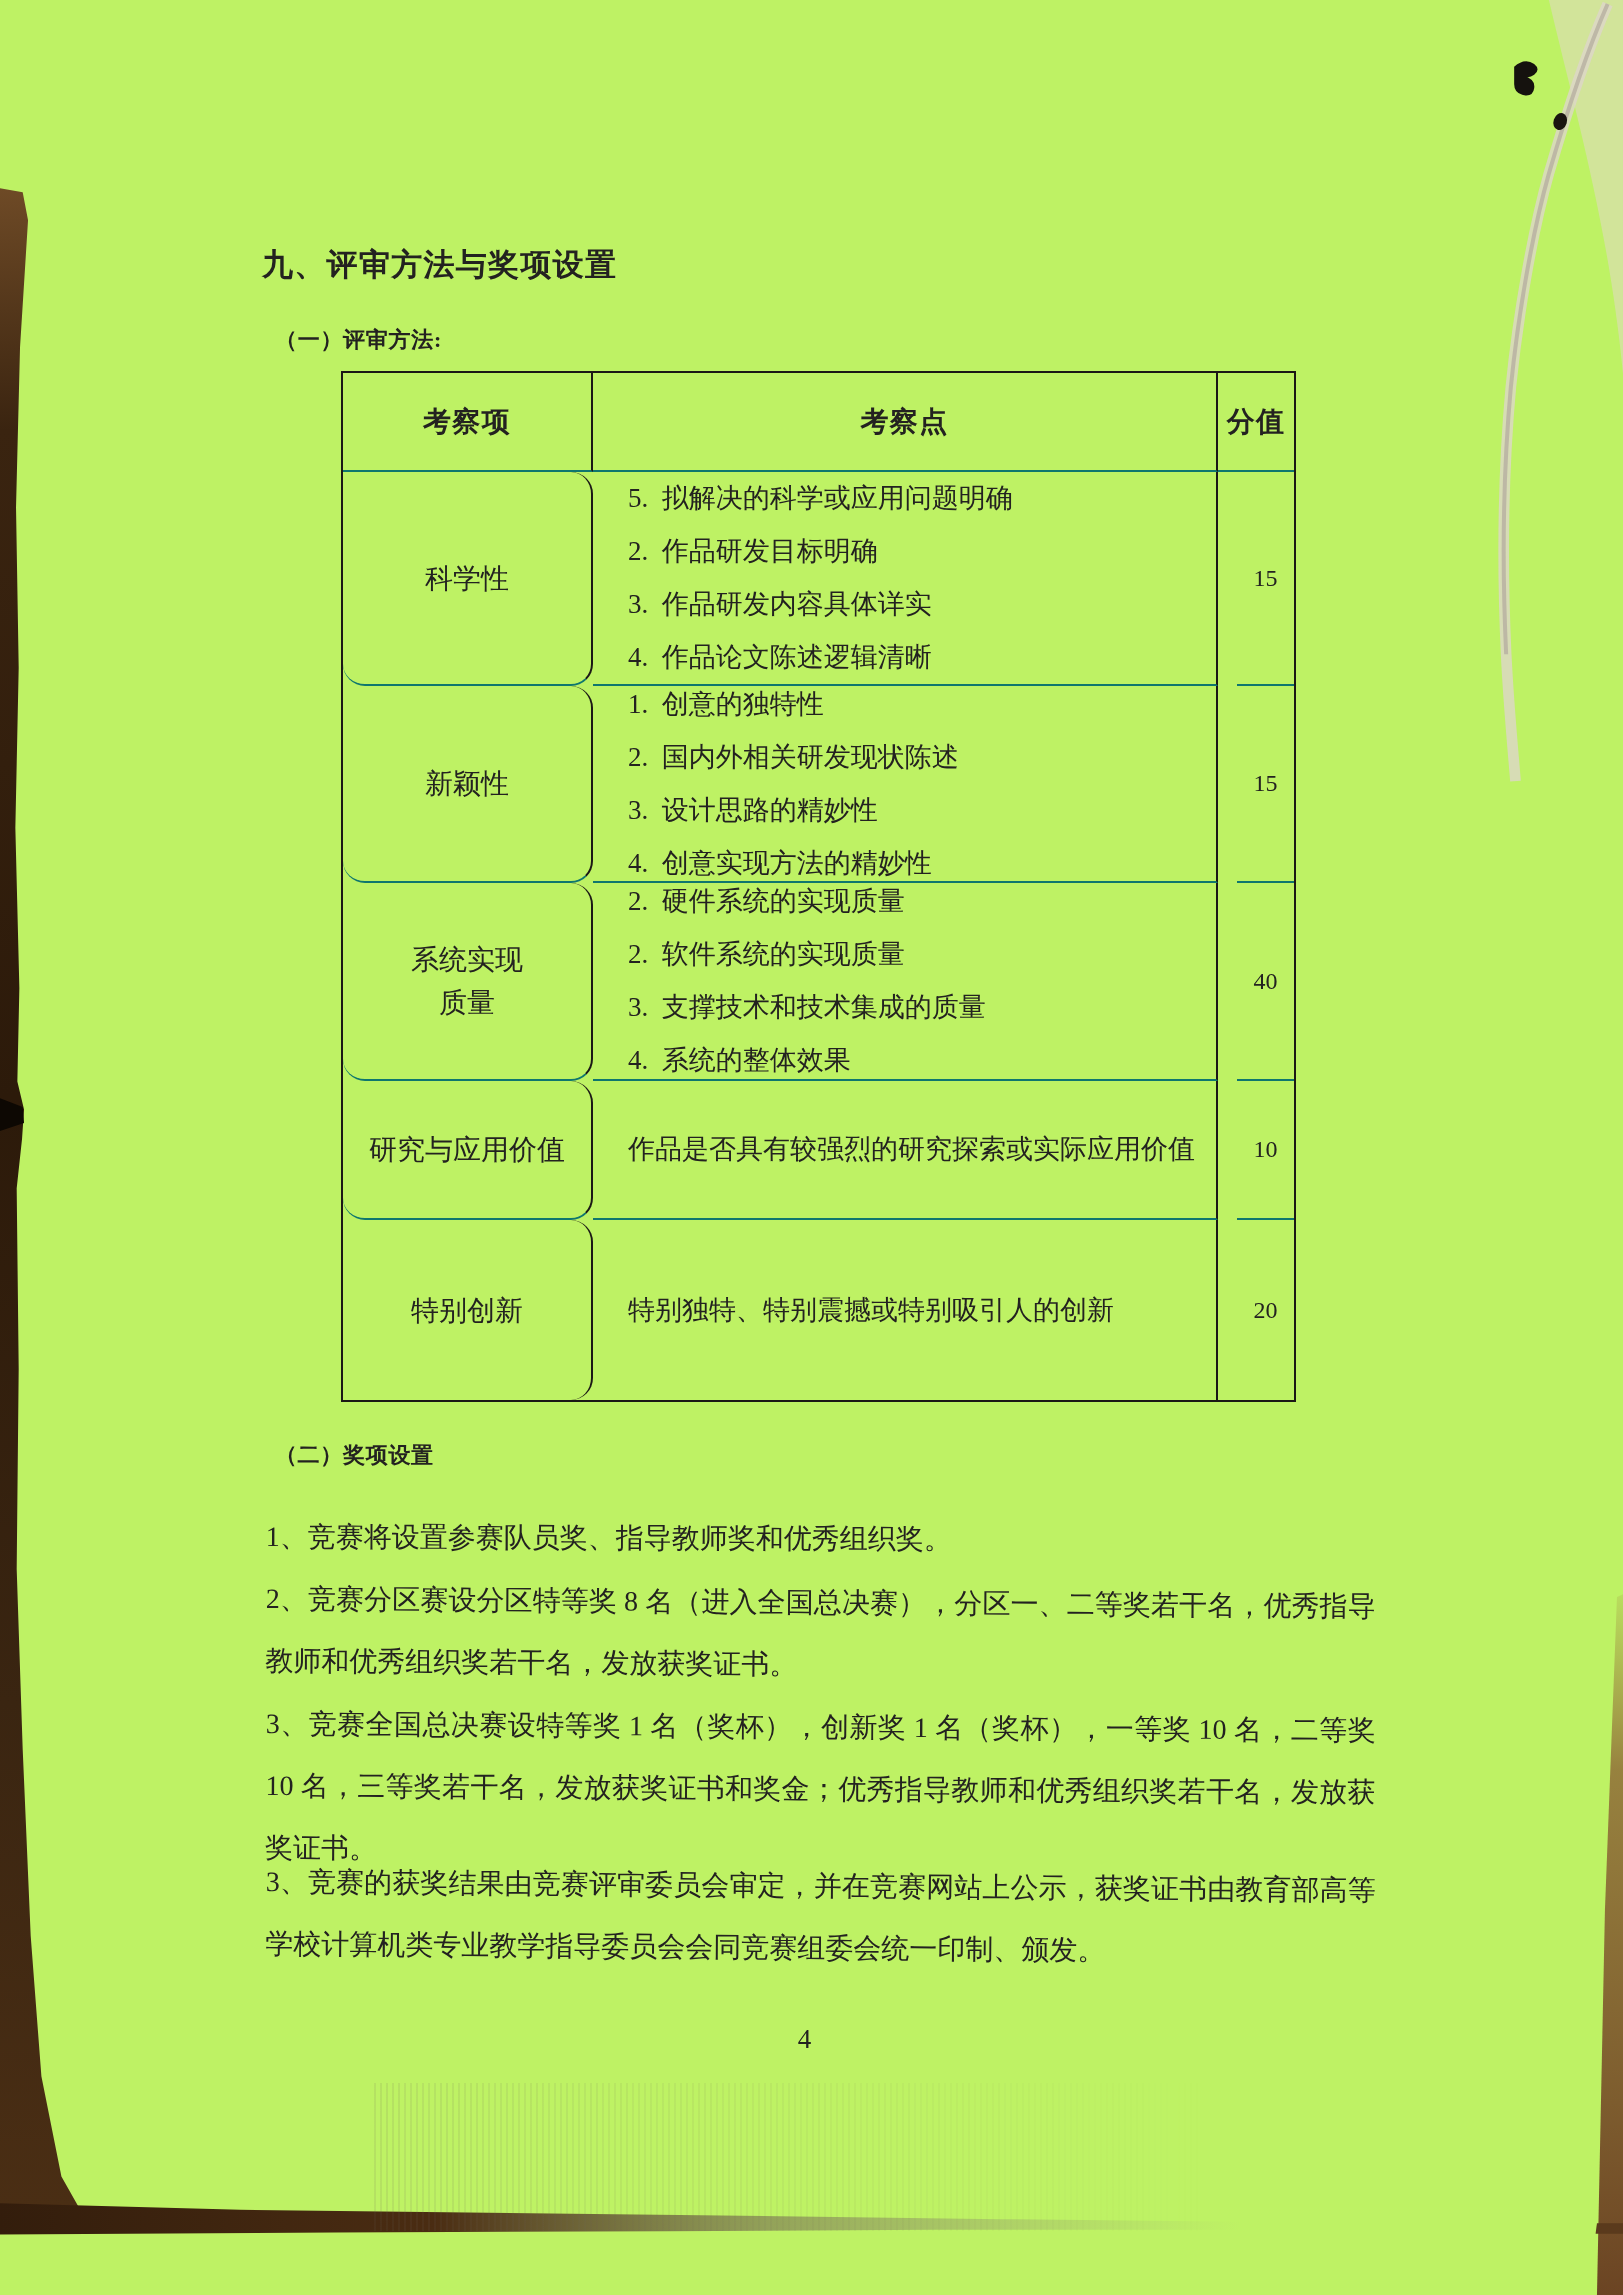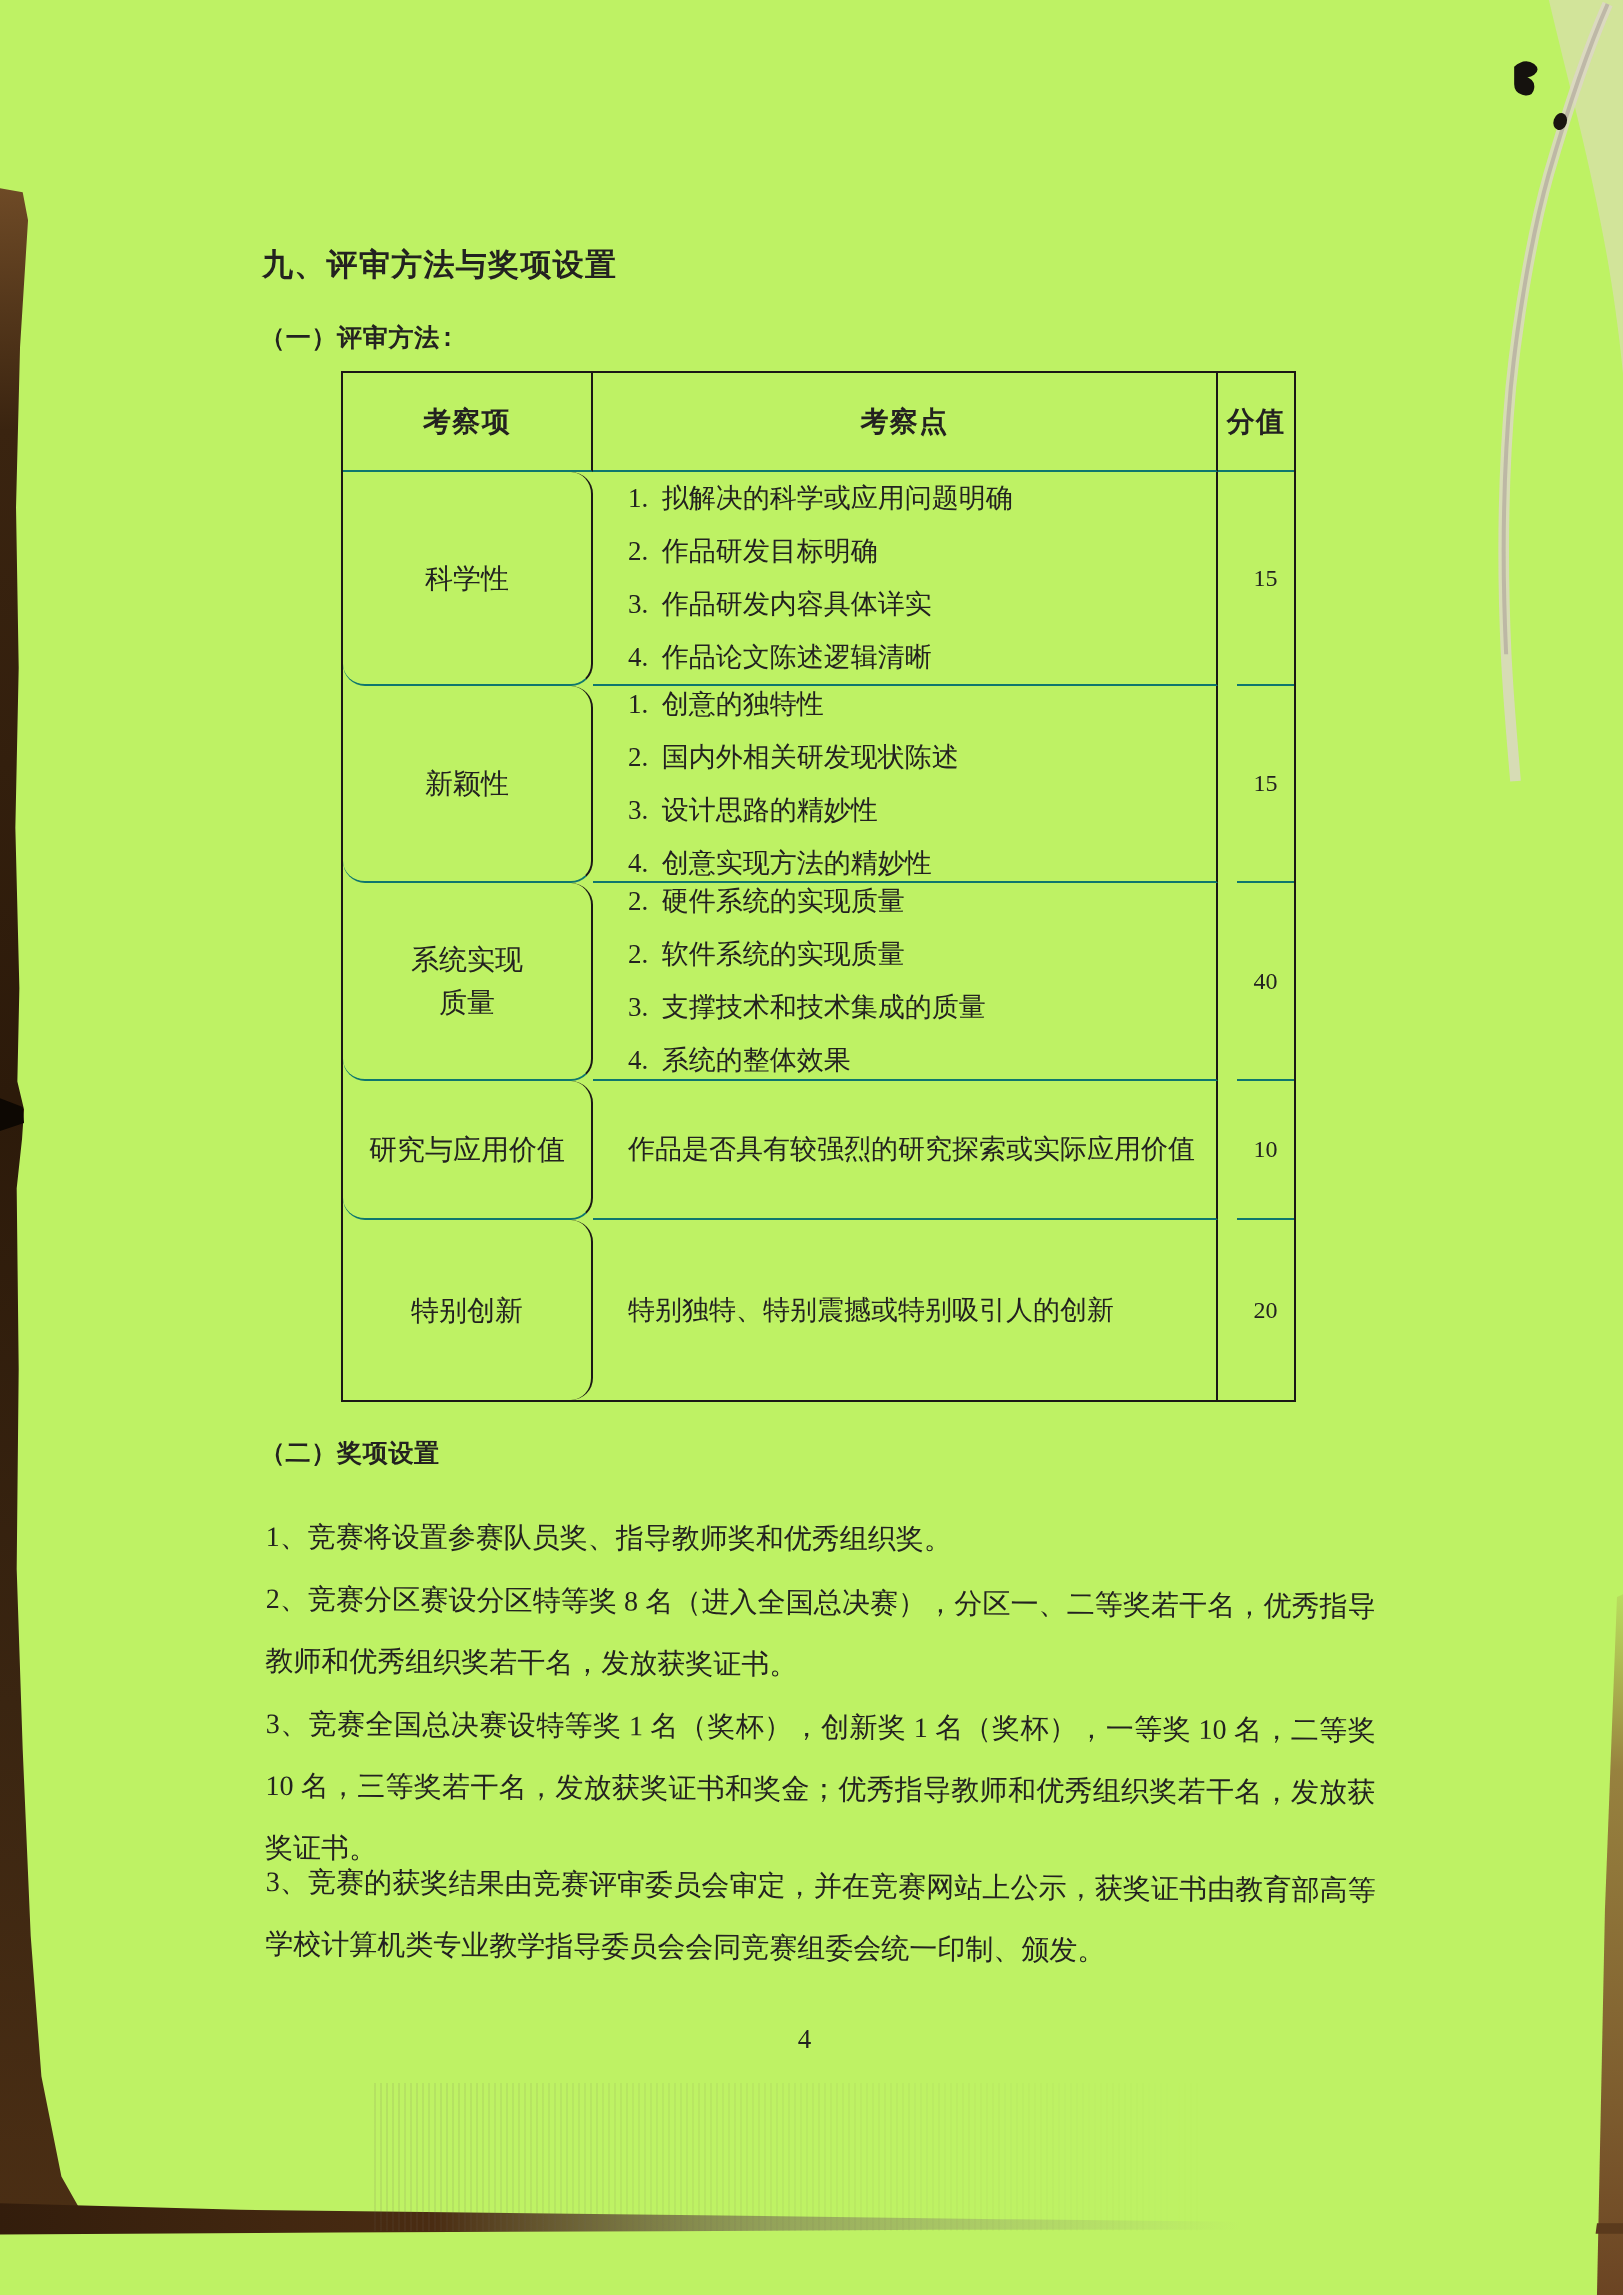--- a/index.html
+++ b/index.html
@@ -18,23 +18,23 @@
     filter:blur(0.7px);
     -webkit-mask-image:linear-gradient(90deg,rgba(0,0,0,.95),rgba(0,0,0,0));
     mask-image:linear-gradient(90deg,rgba(0,0,0,.95),rgba(0,0,0,0));
   }
   .section-title{
     position:absolute;left:262px;top:246px;
     font-family:"Liberation Sans","DejaVu Sans",sans-serif;
     font-weight:bold;font-size:31px;line-height:37px;letter-spacing:1.3px;
   }
   .subsection{
-    position:absolute;left:260px;
-    font-family:Liberation Mono, monospace;
-    font-weight:bold;font-size:25px;line-height:36px;letter-spacing:0.7px;
+    position:absolute;left:275px;
+    font-family:Liberation Serif, serif;
+    font-weight:bold;font-size:22px;line-height:36px;letter-spacing:0.7px;
   }
   .sub-review{top:322px;}
   .sub-awards{top:1437px;transform:rotate(0.2deg);transform-origin:left top;}
 
   .score-table{
     position:absolute;left:341px;top:371px;width:955px;
     display:grid;
     grid-template-columns:250px 625px 1fr;
     grid-template-rows:99px 214px 197px 198px 139px 180px;
     border:2.7px solid #1b1815;
@@ -129,21 +129,21 @@
   <div class="section-title">九、评审方法与奖项设置</div>
   <div class="subsection sub-review">（一）评审方法:</div>
 
   <div class="score-table">
     <div class="tcell th">考察项</div>
     <div class="tcell th">考察点</div>
     <div class="tcell th last-col">分值</div>
 
     <div class="tcell item">科学性</div>
     <div class="tcell points">
-      <div class="pline">1.  拟解决的科学或应用问题明确</div>
+      <div class="pline">5.  拟解决的科学或应用问题明确</div>
       <div class="pline">2.  作品研发目标明确</div>
       <div class="pline">3.  作品研发内容具体详实</div>
       <div class="pline">4.  作品论文陈述逻辑清晰</div>
     </div>
     <div class="tcell score last-col">15</div>
 
     <div class="tcell item">新颖性</div>
     <div class="tcell points">
       <div class="pline">1.  创意的独特性</div>
       <div class="pline">2.  国内外相关研发现状陈述</div>

